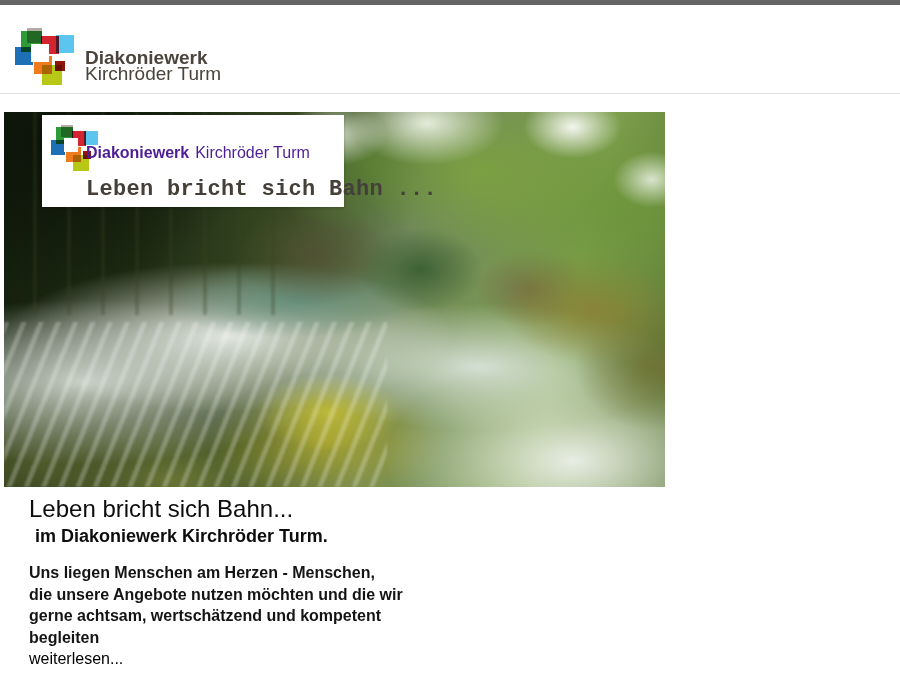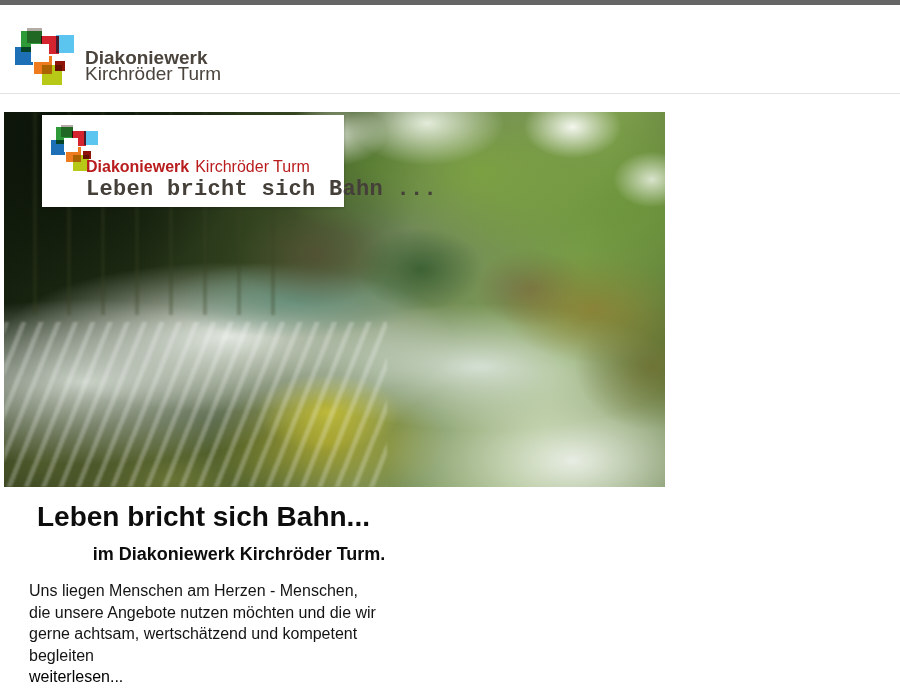--- a/index.html
+++ b/index.html
@@ -93,40 +93,41 @@
 
   
   .hero-banner {
     position: absolute; left: 38px; top: 3px;
     width: 302px; height: 92px;
     background: #ffffff;
     box-shadow: 0 1px 3px rgba(0,0,0,.25);
   }
   .logo-banner { left: 9px; top: 10px; width: 48px; height: 48px; }
   .banner-line1 {
-    position: absolute; left: 44px; top: 43px;
-    font-size: 16px; color: #b91c1c; white-space: nowrap;
+    position: absolute; left: 44px; top: 29px;
+    font-size: 16px; color: #4c1d95; white-space: nowrap;
   }
   .banner-line1 .bold { font-weight: bold; }
   .banner-line1 .reg  { font-weight: normal; margin-left: 6px; }
   .banner-line2 {
     position: absolute; left: 44px; top: 62px;
     font-size: 22px; font-weight: bold; color: #453f39;
     letter-spacing: .3px; white-space: nowrap; font-family: Liberation Mono, monospace;
   }
 
   
   .intro { position: absolute; left: 29px; top: 497px; width: 420px; color: #0d0d0d; }
-  .intro-heading    { font-size: 28px; font-weight: bold; line-height: 23px; margin: 8px; }
-  .intro-subheading { font-size: 18px; font-weight: bold; line-height: 20px; margin: 16px; text-align: center; }
+  .intro-heading    { font-size: 24px; font-weight: normal; line-height: 23px; margin: 0; }
+  .intro-subheading { font-size: 18px; font-weight: bold; line-height: 20px; margin: 6px; }
   .intro-body {
     margin: 16px 0 0 0;
     font-size: 16px; line-height: 21.5px;
     white-space: pre-line;
     color: #141414;
+    font-weight: bold;
   }
   .read-more {
     display: inline-block;
     font-size: 16px; line-height: 21.5px;
     color: #000000; text-decoration: none; cursor: pointer;
   }
 </style>
 </head>
 <body>
 

